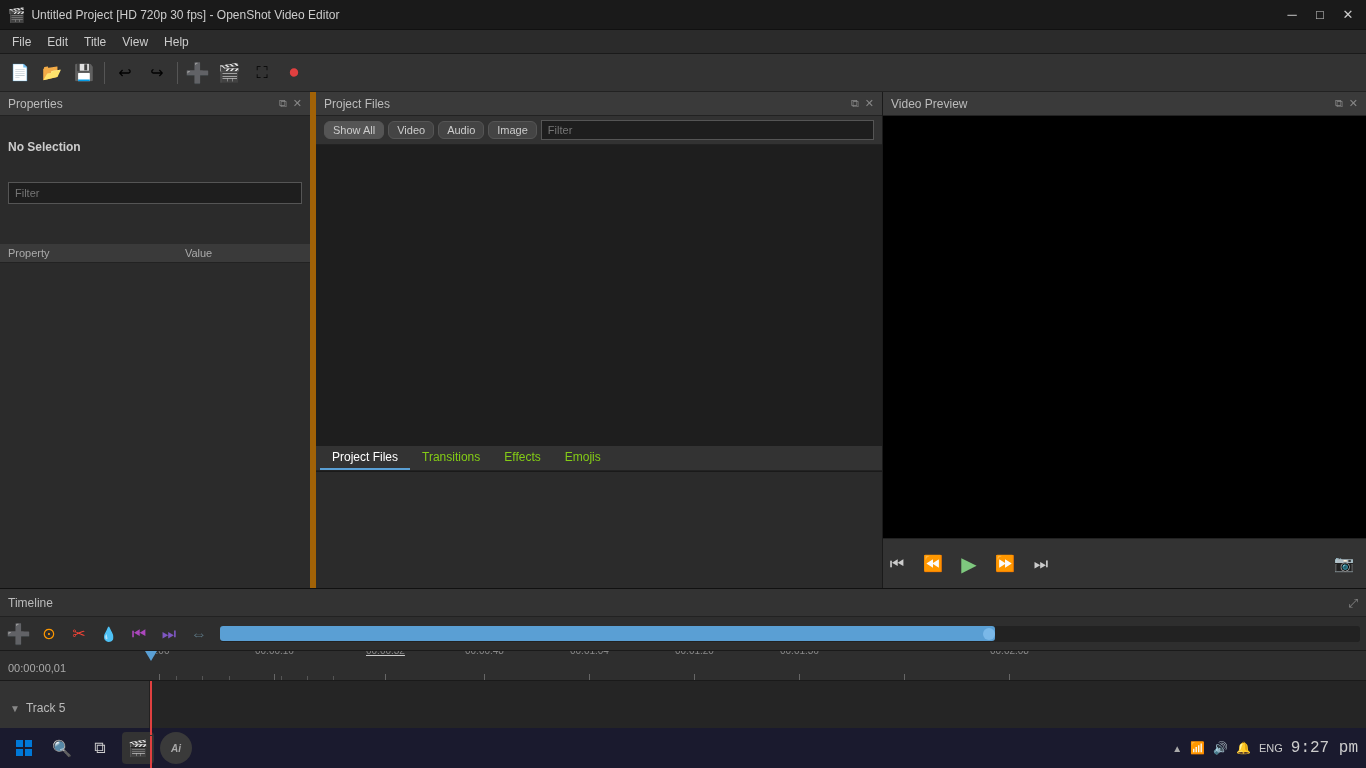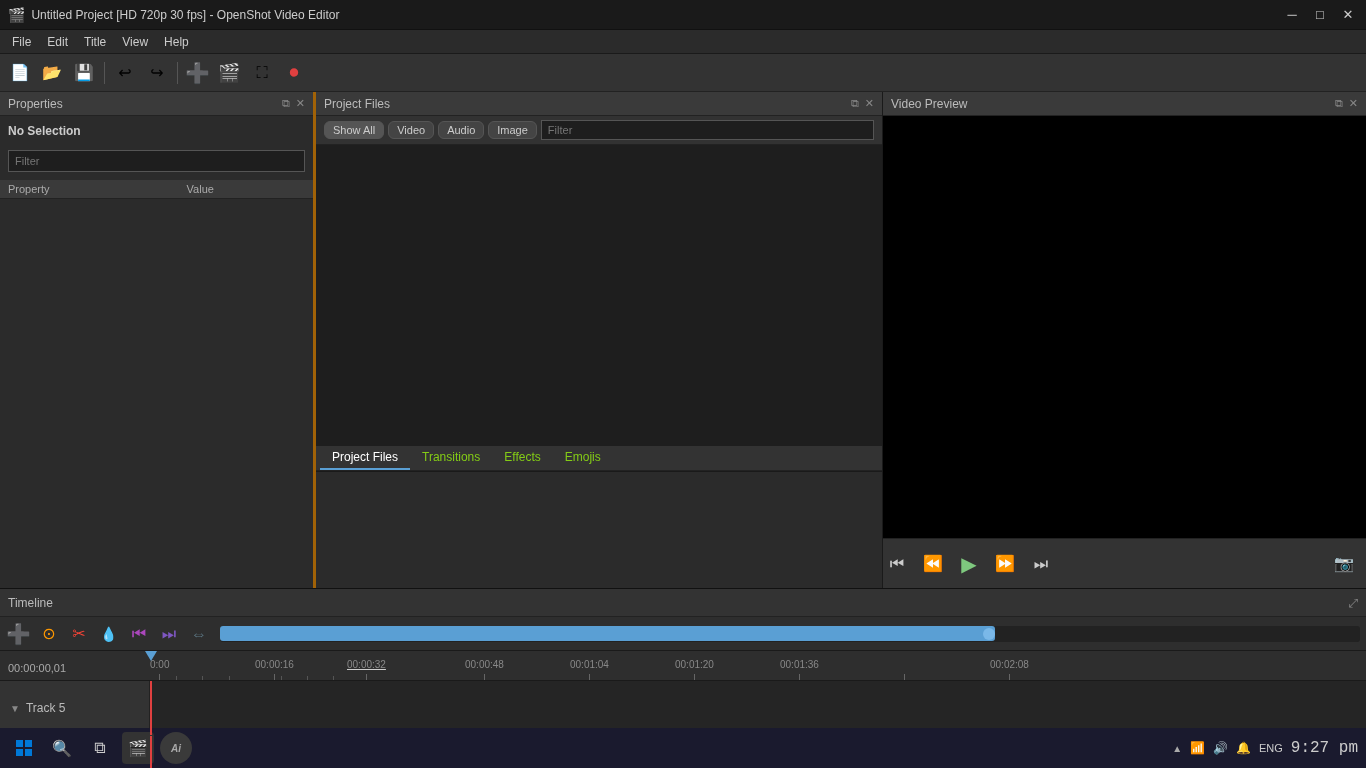--- a/index.html
+++ b/index.html
@@ -78,23 +78,24 @@
     #main-area {
       display: flex;
       height: calc(768px - 30px - 24px - 38px - 40px);
       
     }
 
     
     #properties-panel {
       width: 316px;
       background: #2b2b2b;
-      border-right: 3px solid #a16207;
-      display: flex;
-      flex-direction: column;
+      border-right: 6px solid #a16207;
+      display: flex;
+      flex-direction: column;
+      gap: 16px;
     }
     .panel-header {
       height: 24px;
       background: #3a3a3a;
       display: flex;
       align-items: center;
       justify-content: space-between;
       padding: 0 8px;
       border-bottom: 1px solid #222;
     }
@@ -113,21 +114,21 @@
       background: #1e1e1e;
       border: 1px solid #555;
       color: #ccc;
       padding: 0 6px;
       font-size: 11px;
       outline: none;
     }
     #prop-table {
       width: 100%;
       border-collapse: collapse;
-      margin-top: 4px;
+      margin-top: 20px;
     }
     #prop-table th {
       background: #3a3a3a;
       color: #aaa;
       font-size: 11px;
       font-weight: normal;
       padding: 3px 8px;
       text-align: left;
       border-bottom: 1px solid #222;
     }
@@ -336,21 +337,21 @@
     .ruler-mark {
       position: absolute;
       bottom: 0;
       display: flex;
       flex-direction: column;
       align-items: center;
     }
     .ruler-label {
       font-size: 10px;
       color: #888;
-      margin-bottom: 4px;
+      margin-bottom: 18px;
       white-space: nowrap;
     }
     .ruler-tick {
       width: 1px;
       height: 6px;
       background: #666;
     }
     #playhead {
       position: absolute;
       left: 150px;
@@ -584,21 +585,21 @@
       <div id="ruler-timecode">00:00:00,01</div>
       <div id="ruler-marks" style="position:absolute;left:150px;right:0;top:0;bottom:0;">
         <div class="ruler-mark" style="left:0px;">
           <span class="ruler-label">0:00</span>
           <div class="ruler-tick"></div>
         </div>
         <div class="ruler-mark" style="left:105px;">
           <span class="ruler-label">00:00:16</span>
           <div class="ruler-tick"></div>
         </div>
-        <div class="ruler-mark" style="left:197px;text-decoration:underline;">
+        <div class="ruler-mark" style="left:216px;text-decoration:underline;">
           <span class="ruler-label">00:00:32</span>
           <div class="ruler-tick"></div>
         </div>
         <div class="ruler-mark" style="left:315px;">
           <span class="ruler-label">00:00:48</span>
           <div class="ruler-tick"></div>
         </div>
         <div class="ruler-mark" style="left:420px;">
           <span class="ruler-label">00:01:04</span>
           <div class="ruler-tick"></div>

